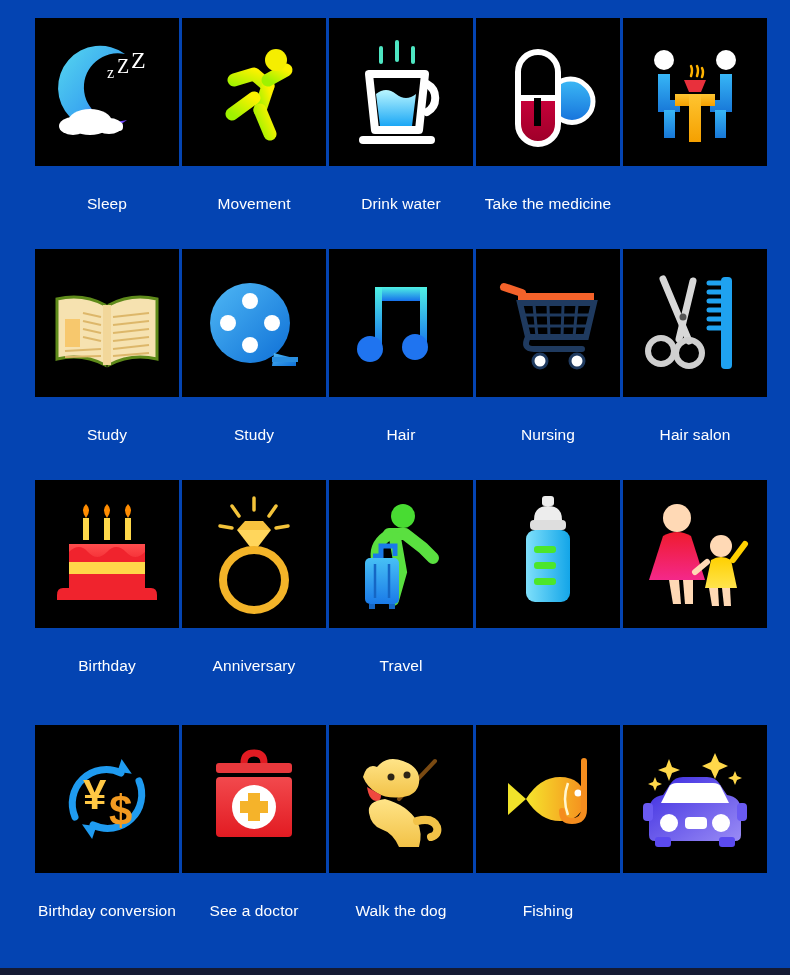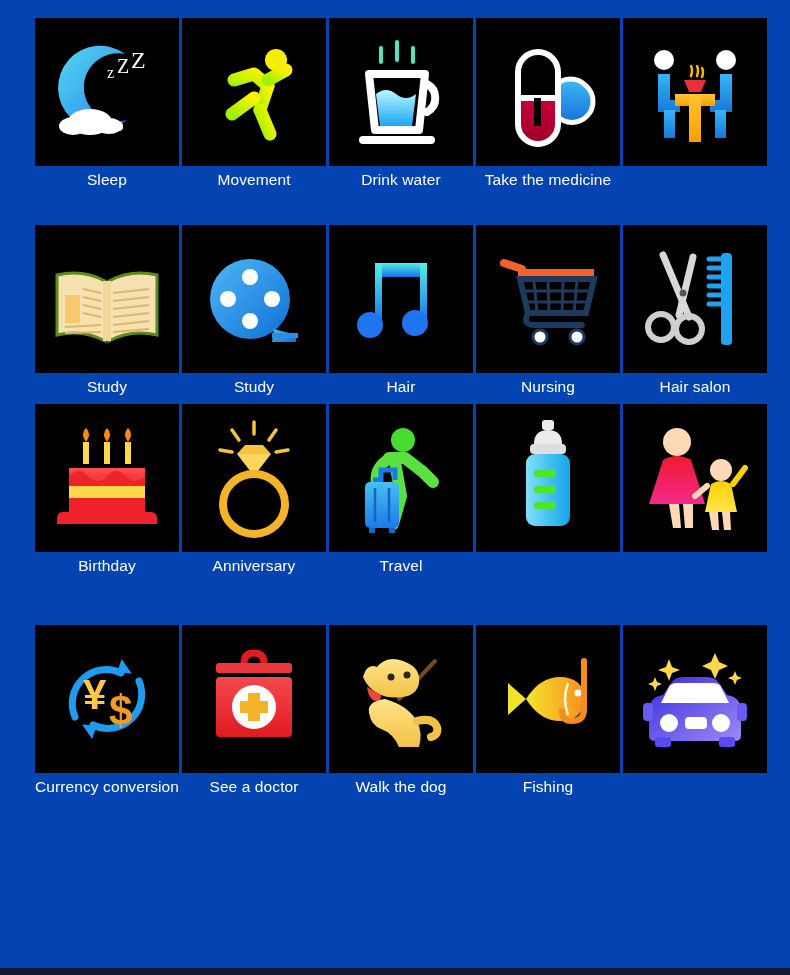--- a/index.html
+++ b/index.html
@@ -46,27 +46,27 @@
     display: block;
   }
   .tile svg { display: block; width: 144px; height: 148px; }
   .label {
     display: block;
     width: 144px;
     text-align: center;
     color: #ffffff;
     font-size: 15.5px;
     line-height: 19px;
-    padding-top: 4px;
+    padding-top: 28px;
     letter-spacing: 0.1px;
     white-space: nowrap;
   }
   .r1 .cell { margin-bottom: 36px; }
-  .r2 .cell { }
-  .r3 .cell { margin-bottom: 50px; margin-top: 8px; }
+  .r2 .cell { margin-bottom: 36px; }
+  .r3 .cell { margin-bottom: 50px; }
   .bottombar {
     position: absolute;
     left: 0;
     bottom: 0;
     width: 790px;
     height: 7px;
     background: #141a33;
   }
 </style>
 </head>
@@ -450,21 +450,21 @@
         <div class="tile">
           <svg viewBox="0 0 144 148">
             <path d="M40 92 a34 34 0 0 1 46 -44" fill="none" stroke="#1f9bf0" stroke-width="7" stroke-linecap="round"></path>
             <path d="M96 50 l-14 -4 l6 -12 z" fill="#1f9bf0" transform="rotate(-8 88 44)"></path>
             <path d="M104 56 a34 34 0 0 1 -46 44" fill="none" stroke="#1f9bf0" stroke-width="7" stroke-linecap="round"></path>
             <path d="M48 98 l14 4 l-6 12 z" fill="#1f9bf0" transform="rotate(-8 56 106)"></path>
             <text x="48" y="84" font-family="'Liberation Sans',sans-serif" font-size="42" font-weight="bold" fill="#ffc844">¥</text>
             <text x="74" y="100" font-family="'Liberation Sans',sans-serif" font-size="42" font-weight="bold" fill="#f39b21">$</text>
           </svg>
         </div>
-        <span class="label">Currency conversion</span>
+        <span class="label">Birthday conversion</span>
       </div>
 
       <div class="cell">
         <div class="tile">
           <svg viewBox="0 0 144 148">
             <defs>
               <linearGradient id="gKit" x1="0" y1="0" x2="0" y2="1">
                 <stop offset="0" stop-color="#f2494d"></stop>
                   <stop offset="1" stop-color="#e21b22"></stop>
               </linearGradient>

